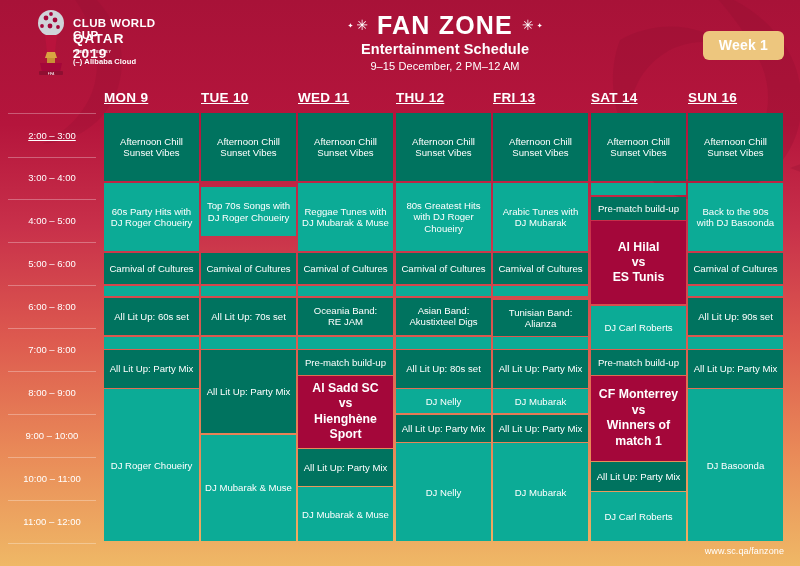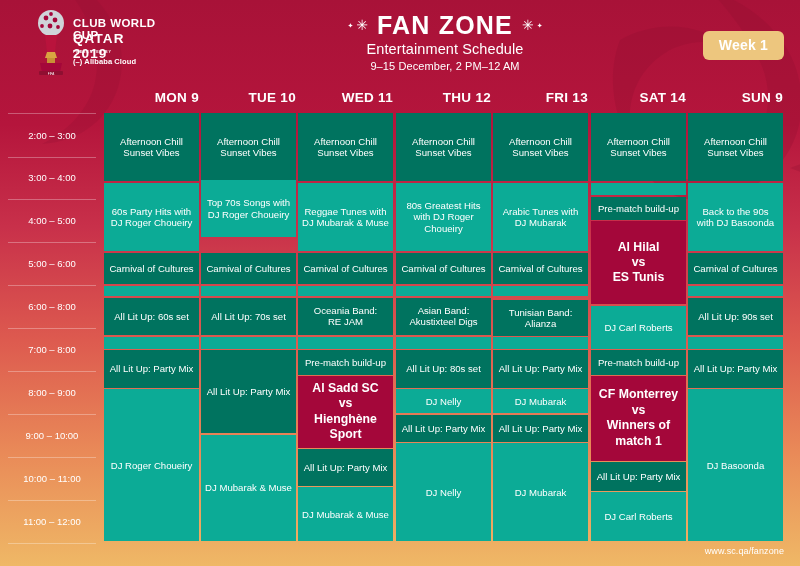--- a/index.html
+++ b/index.html
@@ -29,43 +29,43 @@
   .logo-l2{top:23px;font-size:13.5px;font-weight:bold;letter-spacing:1.1px;}
   .logo-l3{top:42px;font-size:3.6px;font-weight:bold;letter-spacing:.9px;opacity:.95;}
   .logo-l4{top:49px;font-size:7.5px;font-weight:bold;letter-spacing:.1px;}
 
   #title-block{position:absolute;left:280px;top:10px;width:330px;text-align:center;color:#fff;}
   #fanzone-row{display:flex;align-items:center;justify-content:center;gap:9px;}
   #fanzone{font-size:25px;font-weight:bold;letter-spacing:1.2px;line-height:30px;}
   .star-grp{display:flex;align-items:center;gap:3px;}
   .star-s{font-size:7px;line-height:7px;}
   .star-b{font-size:14px;line-height:14px;}
-  #subtitle{font-size:14.5px;font-weight:normal;margin-top:1px;letter-spacing:.1px;}
+  #subtitle{font-size:14.5px;font-weight:bold;margin-top:1px;letter-spacing:.1px;}
   #daterange{font-size:11px;margin-top:3px;letter-spacing:.1px;}
 
   #week-badge{
     position:absolute;right:16px;top:31px;
     background:#edc67e;color:#fff;font-size:14px;font-weight:bold;
     padding:6px 16px 7px;border-radius:6px;letter-spacing:.2px;
   }
 
   
   .day-head{
     position:absolute;top:88px;height:20px;line-height:20px;
-    color:#fff;font-size:13.5px;font-weight:bold;text-align:right;letter-spacing:.3px;
+    color:#fff;font-size:13.5px;font-weight:bold;text-align:left;letter-spacing:.3px;text-decoration:underline;
   }
 
   
   .time-cell{
     position:absolute;left:8px;width:88px;
     color:#fff;font-size:9.5px;text-align:center;
     border-bottom:1px solid rgba(255,255,255,.30);
     display:flex;align-items:center;justify-content:center;
   }
-  .time-cell.first{border-top:1px solid rgba(255,255,255,.30);}
+  .time-cell.first{border-top:1px solid rgba(255,255,255,.30);text-decoration:underline;}
 
   
   .cell{
     position:absolute;color:#fff;text-align:center;
     display:flex;align-items:center;justify-content:center;
     padding:0 3px;box-sizing:border-box;line-height:1.17;
   }
   .cell.dark{background:#00735f;}
   .cell.light{background:#0cab96;}
   .cell.match{background:#a4073a;font-weight:bold;}
@@ -145,21 +145,21 @@
     <div id="week-badge">Week 1</div>
   </div>
 
   <div id="day-headers">
       <div class="day-head" style="left: 104px; width: 95px;">MON 9</div>
       <div class="day-head" style="left: 201px; width: 95px;">TUE 10</div>
       <div class="day-head" style="left: 298px; width: 95px;">WED 11</div>
       <div class="day-head" style="left: 396px; width: 95px;">THU 12</div>
       <div class="day-head" style="left: 493px; width: 95px;">FRI 13</div>
       <div class="day-head" style="left: 591px; width: 95px;">SAT 14</div>
-      <div class="day-head" style="left: 688px; width: 95px;">SUN 9</div>
+      <div class="day-head" style="left: 688px; width: 95px;">SUN 16</div>
     </div>
 
   <div id="time-column">
       <div class="time-cell first" style="top: 113px; height: 43px;">2:00 – 3:00</div>
       <div class="time-cell" style="top: 156px; height: 43px;">3:00 – 4:00</div>
       <div class="time-cell" style="top: 199px; height: 43px;">4:00 – 5:00</div>
       <div class="time-cell" style="top: 242px; height: 43px;">5:00 – 6:00</div>
       <div class="time-cell" style="top: 285px; height: 43px;">6:00 – 8:00</div>
       <div class="time-cell" style="top: 328px; height: 43px;">7:00 – 8:00</div>
       <div class="time-cell" style="top: 371px; height: 43px;">8:00 – 9:00</div>
@@ -210,21 +210,21 @@
         <div class="lines">
           <div>DJ Roger Choueiry</div>
         </div>
       </div>
       <div class="cell dark t-normal" style="left: 201px; width: 95px; top: 113px; height: 68.16px;">
         <div class="lines">
           <div>Afternoon Chill</div>
           <div>Sunset Vibes</div>
         </div>
       </div>
-      <div class="cell light t-normal" style="left: 201px; width: 95px; top: 180px; height: 57px;">
+      <div class="cell light t-normal" style="left: 201px; width: 95px; top: 187px; height: 49px;">
         <div class="lines">
           <div>Top 70s Songs with</div>
           <div>DJ Roger Choueiry</div>
         </div>
       </div>
       <div class="cell dark t-normal" style="left: 201px; width: 95px; top: 252.75px; height: 31.61px;">
         <div class="lines">
           <div>Carnival of Cultures</div>
         </div>
       </div>

